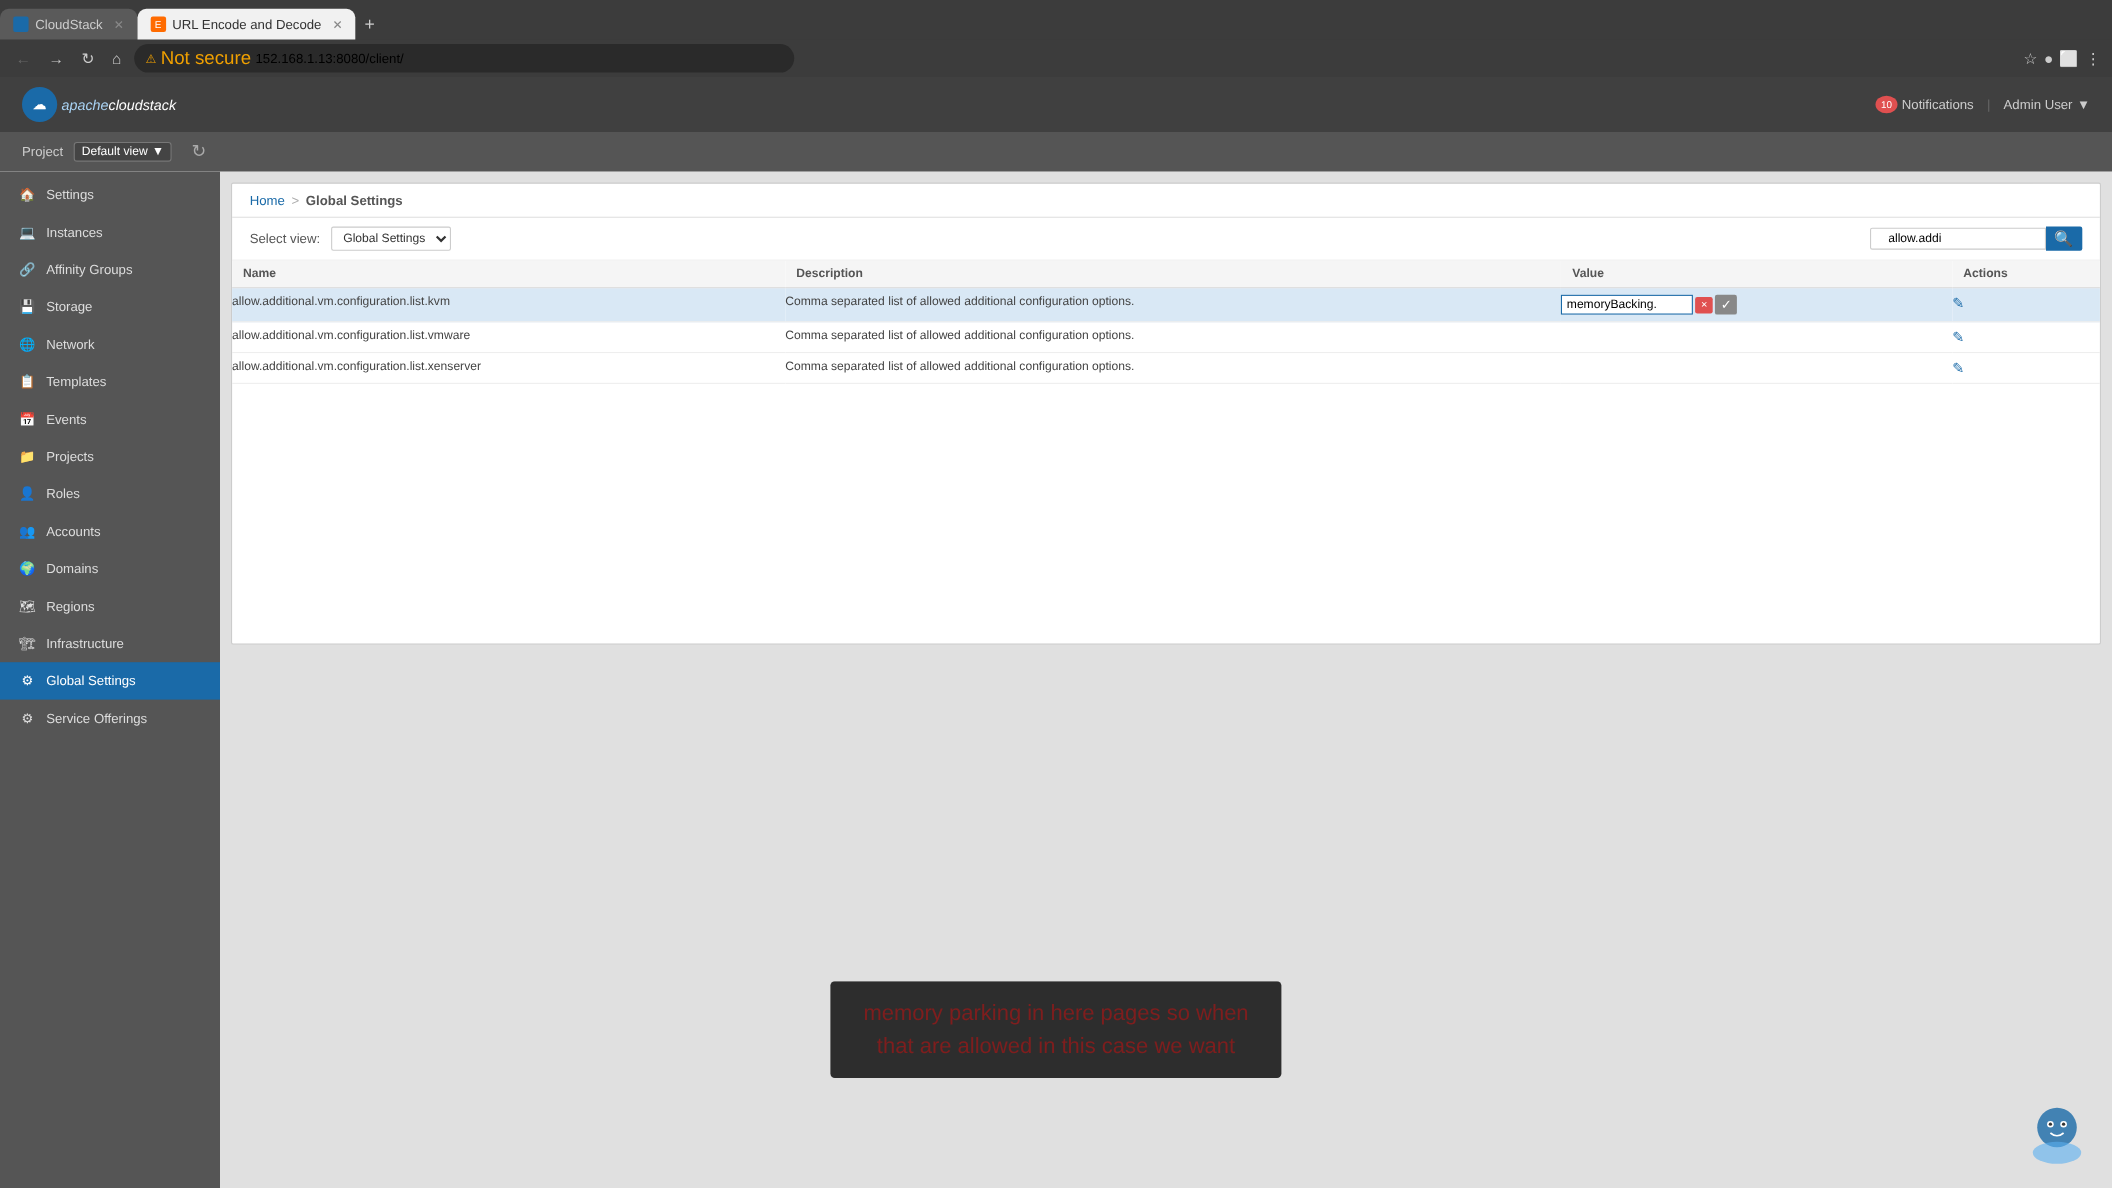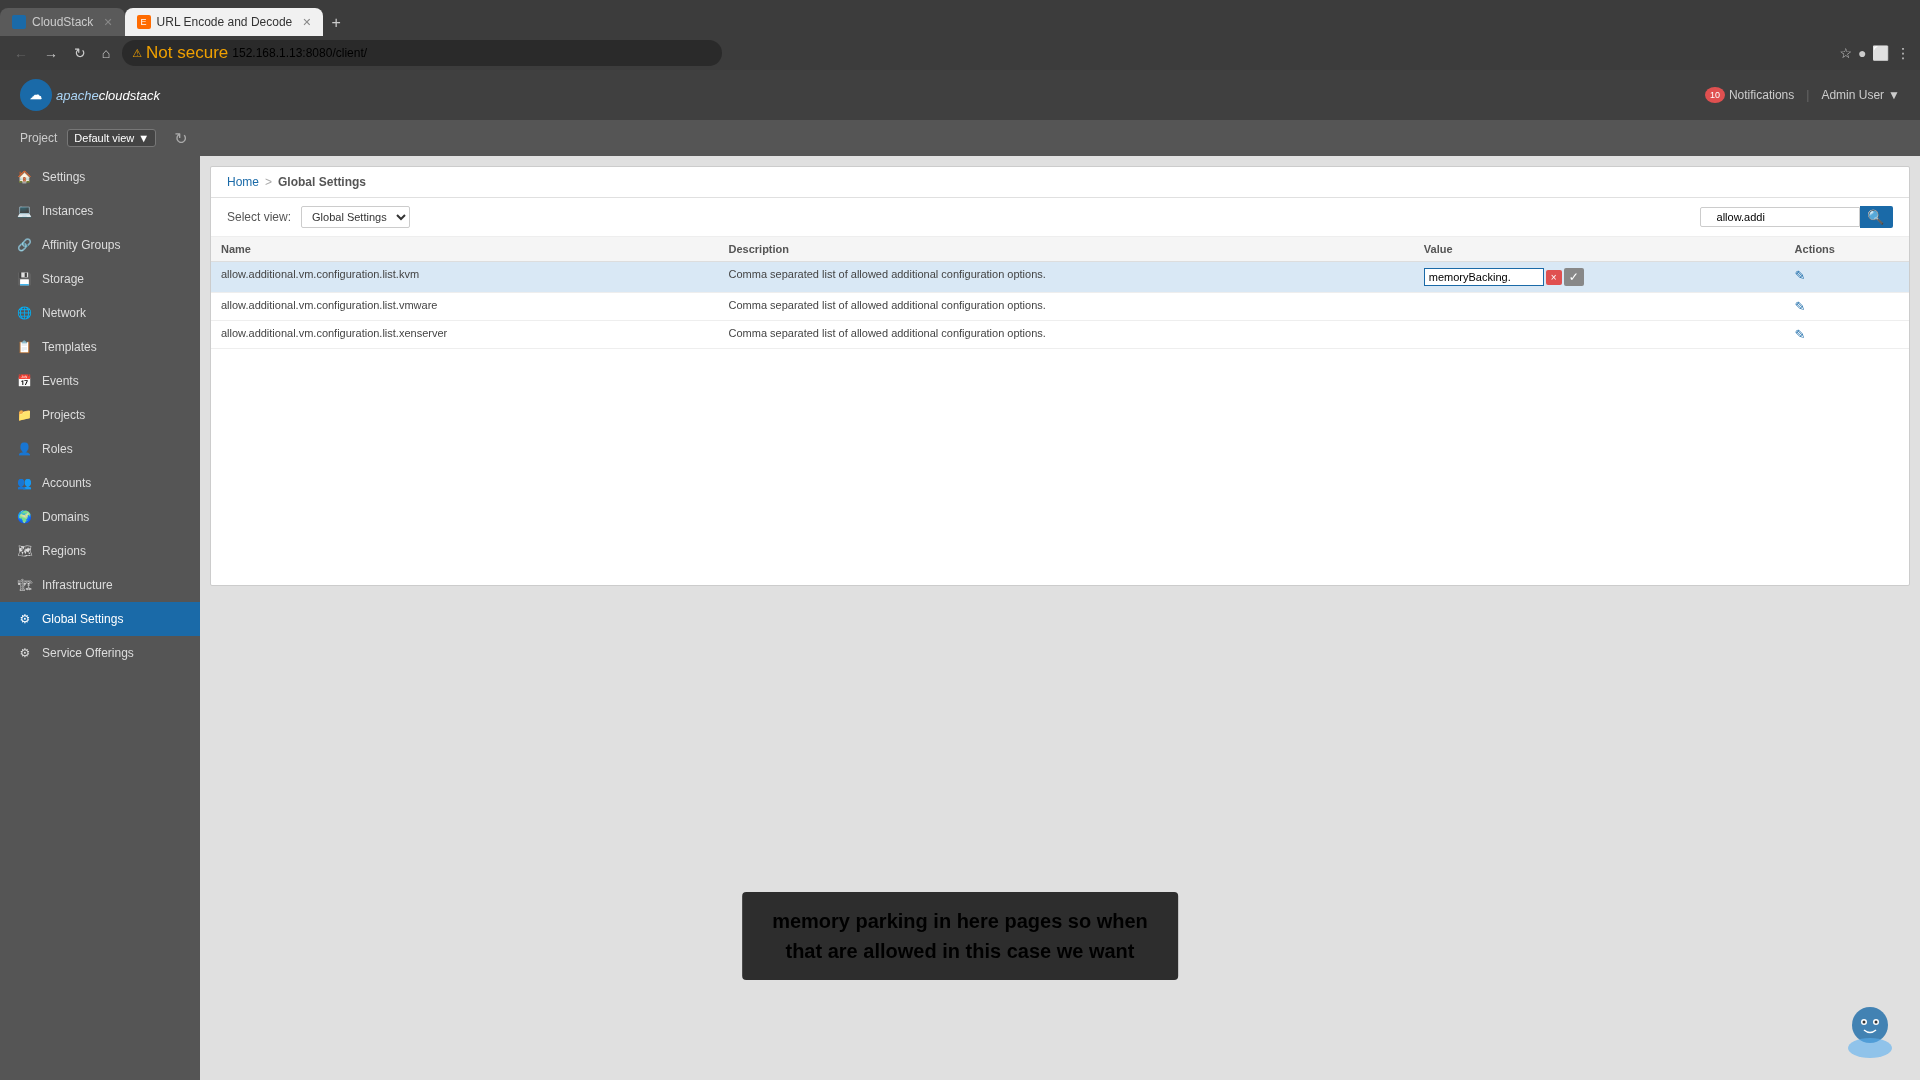--- a/index.html
+++ b/index.html
@@ -64,32 +64,32 @@
     .filter-bar { padding: 8px 16px; display: flex; align-items: center; gap: 10px; border-bottom: 1px solid #eee; }
     .filter-label { color: #555; font-size: 12px; }
     .filter-select { border: 1px solid #ccc; border-radius: 2px; padding: 3px 6px; font-size: 11px; color: #333; background: white; }
     .search-box { margin-left: auto; display: flex; align-items: center; }
     .search-input { border: 1px solid #ccc; border-radius: 2px 0 0 2px; padding: 3px 16px; font-size: 11px; width: 160px; }
     .search-btn { background: #1a6aa8; border: none; color: white; padding: 3px 8px; border-radius: 0 2px 2px 0; cursor: pointer; font-size: 14px; }
 
     
     .data-table { width: 100%; border-collapse: collapse; font-size: 11px; }
     .data-table th { background: #f5f5f5; padding: 6px 10px; text-align: left; border-bottom: 1px solid #ddd; color: #555; font-weight: bold; }
-    .data-table td { padding: 6px 10px; border-bottom: 1px solid #eee; vertical-align: top; color: #444; }
+    .data-table td { padding: 6px 0; border-bottom: 1px solid #eee; vertical-align: top; color: #444; }
     .data-table tr.selected { background: #d9e8f5; }
 
     .value-input-group { display: flex; align-items: center; gap: 2px; }
     .value-input { border: 1px solid #1a6aa8; padding: 2px 4px; font-size: 11px; width: 120px; }
     .clear-btn { background: #e05050; color: white; border: none; border-radius: 2px; padding: 2px 5px; cursor: pointer; font-size: 10px; }
     .save-btn { background: #888; color: white; border: none; border-radius: 2px; padding: 2px 5px; cursor: pointer; font-size: 12px; }
 
     .edit-icon { color: #1a6aa8; cursor: pointer; font-size: 13px; }
 
     
-    .caption-overlay { position: fixed; bottom: 100px; left: 50%; transform: translateX(-50%); background: rgba(0,0,0,0.8); color: #000000; padding: 14px 30px; border-radius: 4px; font-size: 20px; font-weight: 700; text-align: center; max-width: 600px; line-height: 1.5; margin-top: 36px; }
+    .caption-overlay { position: fixed; bottom: 100px; left: 50%; transform: translateX(-50%); background: rgba(0,0,0,0.8); color: #7f1d1d; padding: 14px 30px; border-radius: 4px; font-size: 20px; font-weight: 400; text-align: center; max-width: 600px; line-height: 1.5; margin-top: 36px; }
 
     
     .mascot { position: fixed; bottom: 20px; right: 20px; width: 60px; height: 60px; }
   </style>
 </head>
 <body>
 
 <div class="browser-chrome">
   <div class="tab-bar">
     <div class="tab inactive">

